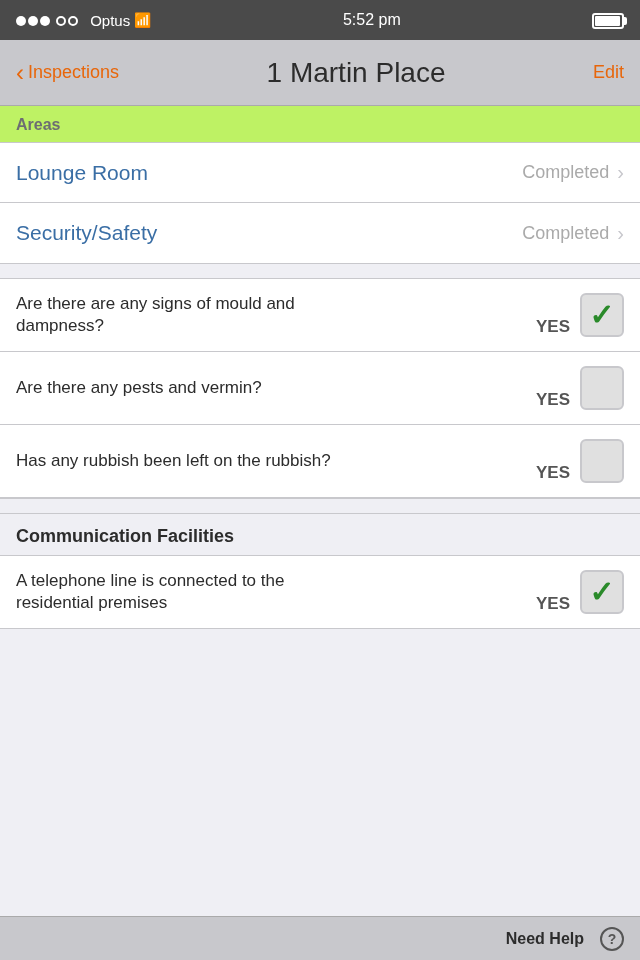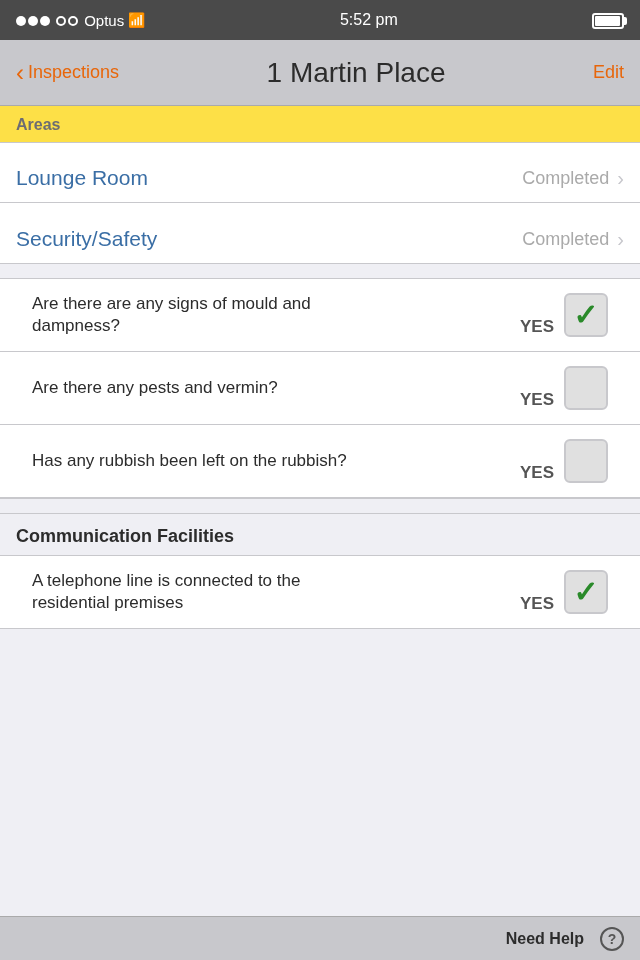--- a/index.html
+++ b/index.html
@@ -25,21 +25,21 @@
     }
     .status-left { display: flex; align-items: center; gap: 4px; }
     .status-dots span {
       display: inline-block;
       width: 10px; height: 10px;
       border-radius: 50%;
       background: #fff;
       margin-right: 2px;
     }
     .status-dots span.empty { background: transparent; border: 2px solid #fff; }
-    .carrier { font-size: 15px; }
+    .carrier { margin-left: 6px; font-size: 15px; }
     .wifi-icon { font-size: 14px; }
     .status-center { font-size: 16px; font-weight: 500; }
     .battery {
       width: 32px; height: 16px;
       border: 2px solid #fff;
       border-radius: 3px;
       position: relative;
       display: inline-flex;
       align-items: center;
     }
@@ -92,40 +92,40 @@
       text-align: center;
     }
     .nav-edit {
       color: #e8660a;
       font-size: 18px;
       cursor: pointer;
     }
 
     
     .section-header {
-      background: #fde047;
+      background: #bef264;
       padding: 10px 16px 8px;
       font-size: 16px;
       font-weight: 600;
       color: #6d6d72;
       text-transform: none;
       border-bottom: 1px solid #c8c8cc;
     }
 
     
     .list-section {
       background: #fff;
       margin-bottom: 0;
     }
     .list-row {
       background: #fff;
       border-bottom: 1px solid #c8c8cc;
       min-height: 60px;
       display: flex;
-      align-items: flex-end;
+      align-items: center;
       justify-content: space-between;
       padding: 12px 16px;
     }
     .list-row:last-child { border-bottom: none; }
     .row-label {
       font-size: 21px;
       color: #3a6ea5;
       font-weight: 400;
     }
     .row-right {
@@ -158,21 +158,21 @@
       border-bottom: 1px solid #c8c8cc;
     }
 
     .question-row {
       background: #fff;
       border-bottom: 1px solid #c8c8cc;
       min-height: 66px;
       display: flex;
       align-items: center;
       justify-content: space-between;
-      padding: 14px 32px;
+      padding: 14px 16px;
     }
     .question-text {
       font-size: 17px;
       color: #2c2c2c;
       max-width: 340px;
       line-height: 1.3;
     }
     .yes-checkbox {
       display: flex;
       align-items: flex-end;

